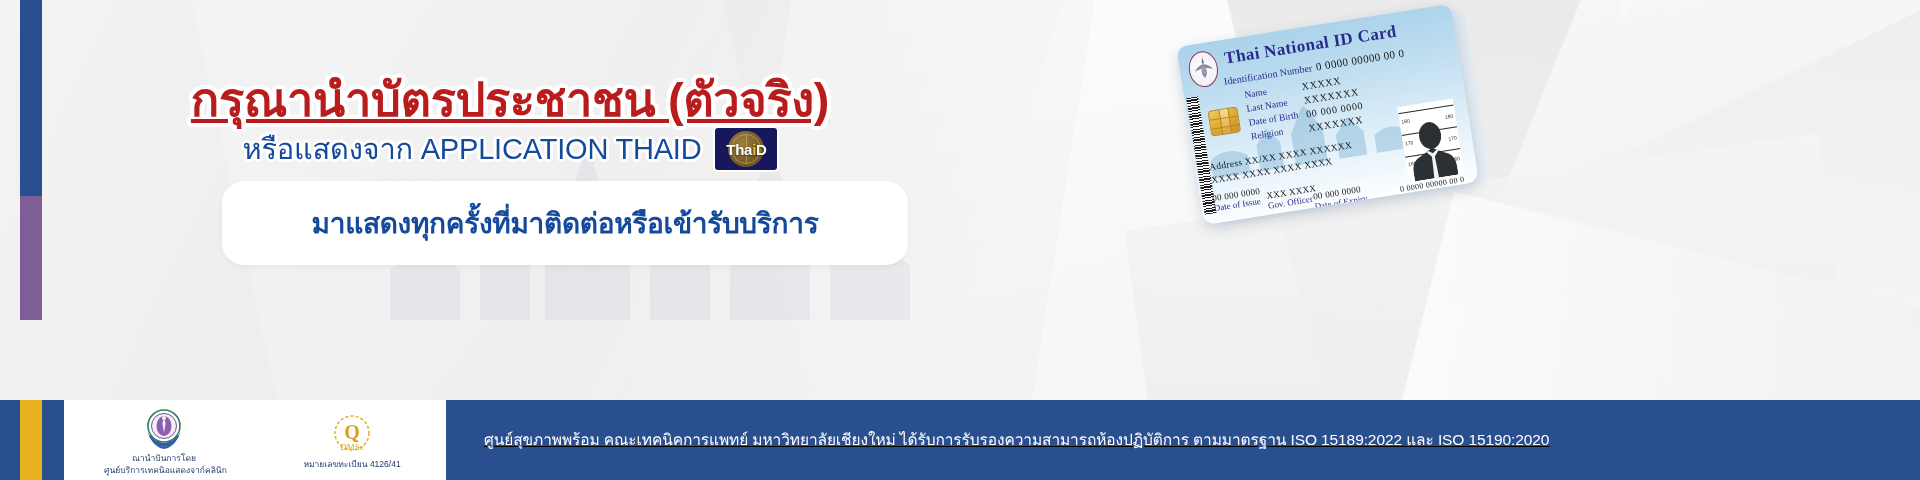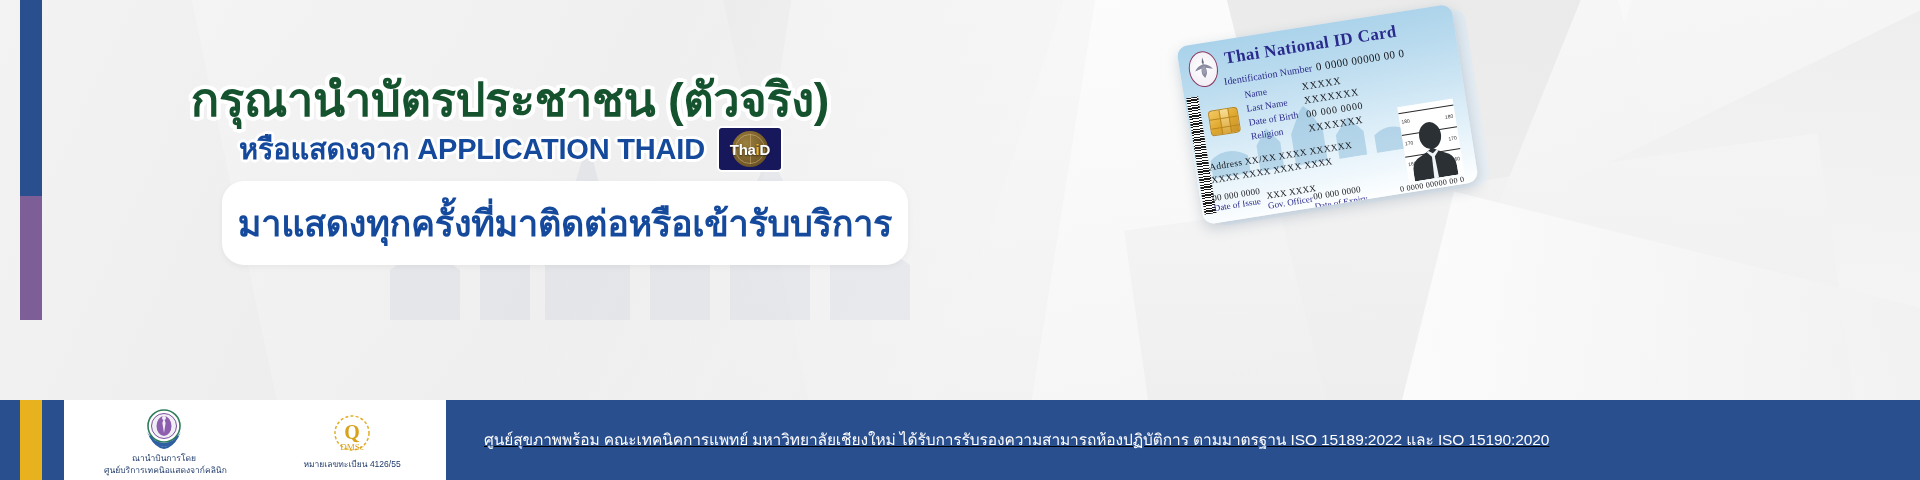--- a/index.html
+++ b/index.html
@@ -59,33 +59,34 @@
   .edge-blue   { top:0px;   height:196px; background:#2a4f8f; }
   .edge-purple { top:196px; height:124px; background:#7d5e96; }
 
   
   .headline-block { position:absolute; left:0; top:0; width:1100px; }
 
   .line1 {
     position:absolute; left:0; top:62px; width:1020px;
     text-align:center;
     font-size:47px; font-weight:bold; letter-spacing:-.4px;
-    color:#14532d; white-space:nowrap;
+    color:#b91c1c; white-space:nowrap;
     text-shadow:
       -3px -3px 0 #fff, 3px -3px 0 #fff, -3px 3px 0 #fff, 3px 3px 0 #fff,
       -4px 0 0 #fff, 4px 0 0 #fff, 0 -4px 0 #fff, 0 4px 0 #fff,
       -4px -2px 0 #fff, 4px -2px 0 #fff, -4px 2px 0 #fff, 4px 2px 0 #fff;
+    text-decoration: underline;
   }
 
   .line2-row {
     position:absolute; left:0; top:126px; width:1020px;
     display:flex; align-items:center; justify-content:center; gap:14px;
   }
   .line2 {
-    font-size:29px; font-weight:bold; letter-spacing:-.2px;
+    font-size:29px; font-weight:normal; letter-spacing:-.2px;
     color:#14499c; white-space:nowrap;
     text-shadow:
       -2px -2px 0 #fff, 2px -2px 0 #fff, -2px 2px 0 #fff, 2px 2px 0 #fff,
       -3px 0 0 #fff, 3px 0 0 #fff, 0 -3px 0 #fff, 0 3px 0 #fff;
   }
 
   
   .thaid-badge {
     position:relative; width:62px; height:42px;
     background:#17175c; border-radius:3px;
@@ -119,21 +120,21 @@
 
   
   .callout {
     position:absolute; left:222px; top:181px;
     width:686px; height:84px;
     background:#ffffff; border-radius:22px;
     display:flex; align-items:center; justify-content:center;
     box-shadow:0 2px 6px rgba(0,0,0,.05);
   }
   .callout-text {
-    font-size:36px; font-weight:bold; letter-spacing:-.3px;
+    font-size:28px; font-weight:bold; letter-spacing:-.3px;
     color:#14499c; white-space:nowrap;
   }
 
   
   .card-wrap {
     position:absolute; left:1196px; top:16px;
     width:300px; height:290px;
     transform:rotate(-9deg);
   }
   .card-shadow {
@@ -421,21 +422,21 @@
       </div>
 
       <div class="logo-item">
         <div class="logo-mark">
           <svg width="46" height="44" viewBox="0 0 46 44">
             <circle cx="23" cy="21" r="17" fill="none" stroke="#e3ad25" stroke-width="1.5" stroke-dasharray="3 2.2"></circle>
             <text x="23" y="27" text-anchor="middle" font-family="Liberation Serif, serif" font-size="20" font-weight="bold" fill="#d9a21c">Q</text>
             <text x="23" y="38" text-anchor="middle" font-family="Liberation Serif, serif" font-size="9" fill="#d9a21c">DMSc</text>
           </svg>
         </div>
-        <div class="logo-cap">หมายเลขทะเบียน 4126/55</div>
+        <div class="logo-cap">หมายเลขทะเบียน 4126/41</div>
       </div>
 
     </div>
 
     <div class="footer-blue">
       <div class="footer-line">ศูนย์สุขภาพพร้อม คณะเทคนิคการแพทย์ มหาวิทยาลัยเชียงใหม่ ได้รับการรับรองความสามารถห้องปฏิบัติการ ตามมาตรฐาน ISO 15189:2022 และ ISO 15190:2020</div>
     </div>
   </div>
 
 </div>

